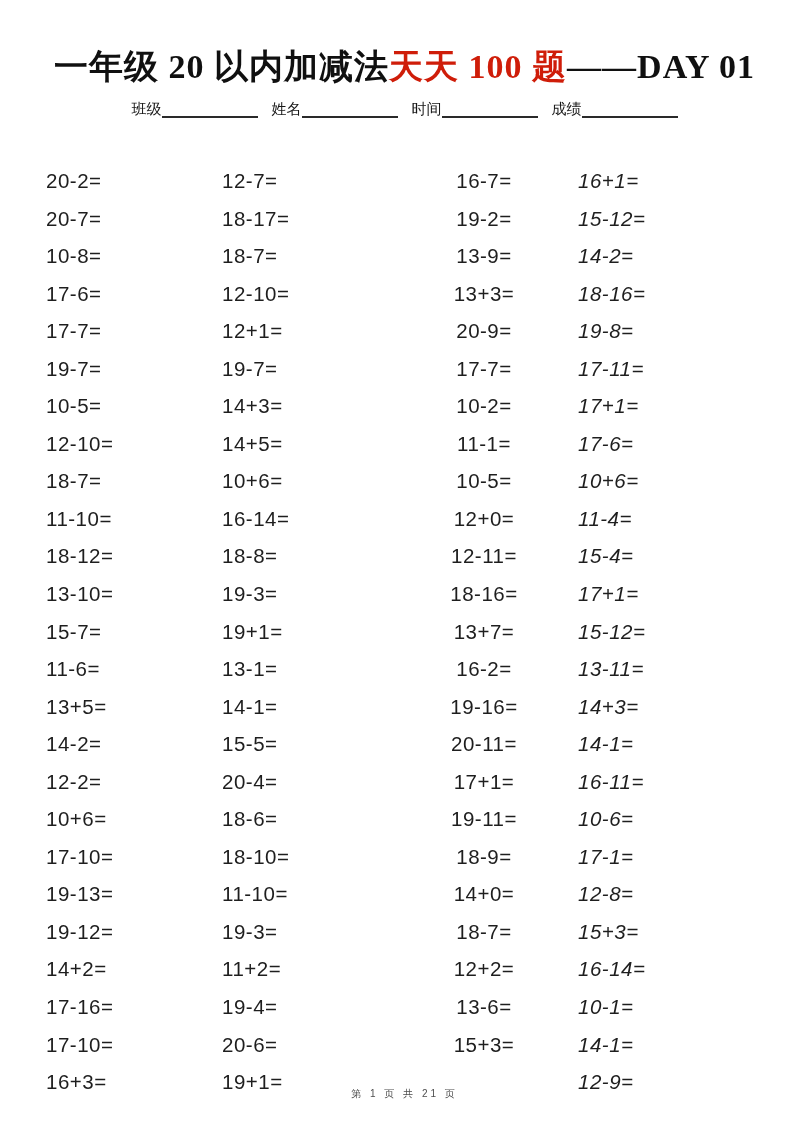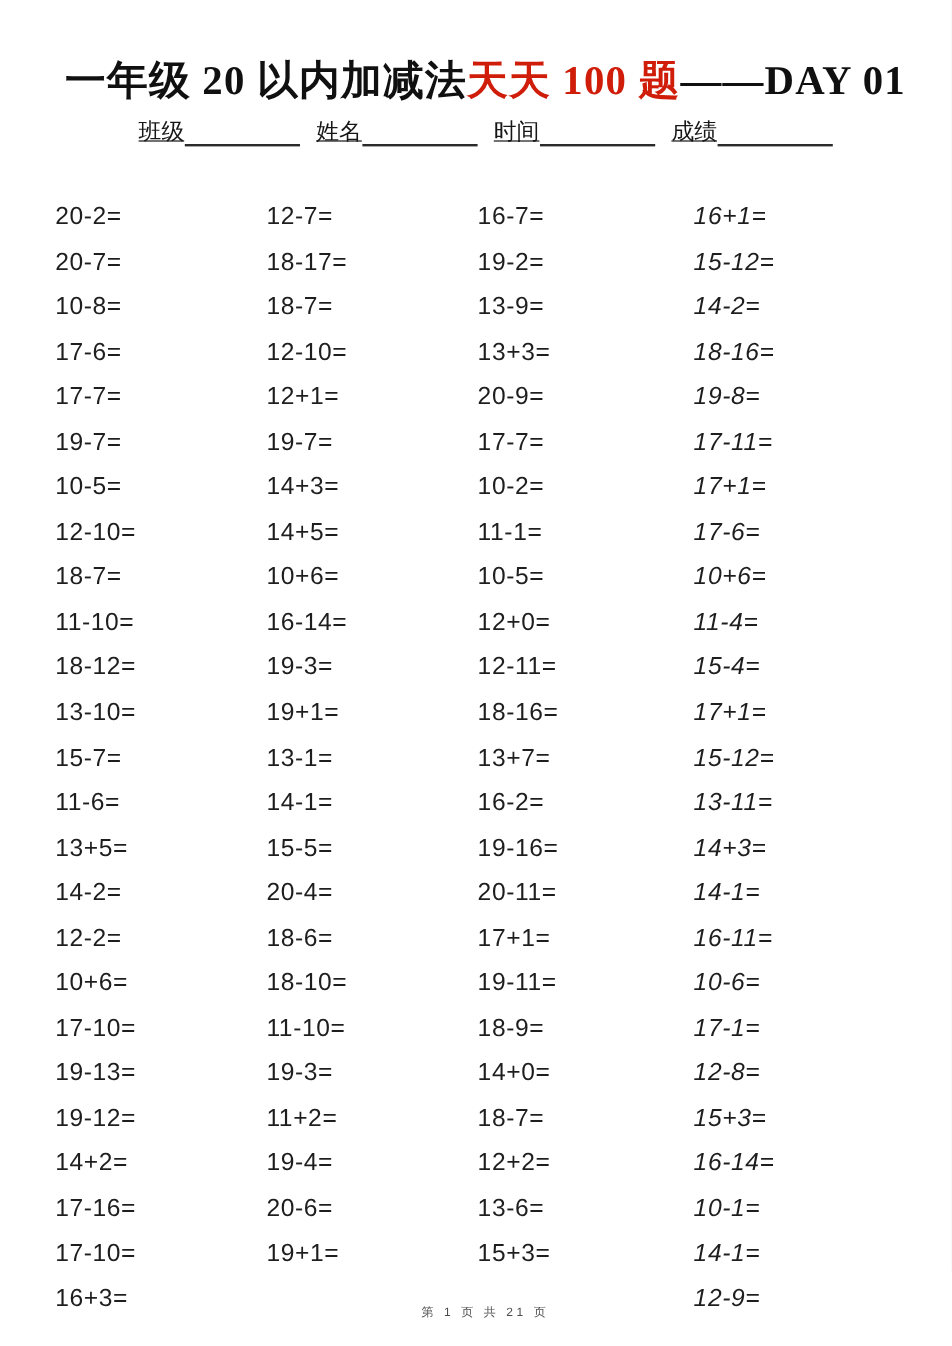--- a/index.html
+++ b/index.html
@@ -32,38 +32,37 @@
     top: 101px;
     left: 0;
     width: 100%;
     display: flex;
     justify-content: center;
     align-items: flex-end;
     gap: 14px;
   }
   .header-field { display: flex; align-items: flex-end; }
   .header-field .label {
-    font-size: 19px;
+    font-size: 15px;
     color: #171717;
     font-weight: 400;
     line-height: 1;
     padding-bottom: 2px;
-    text-decoration: underline;
   }
   .header-field .blank {
     display: inline-block;
     width: 96px;
     height: 15px;
     border-bottom: 2px solid #2a2a2a;
   }
   .problems { position: absolute; top: 0; left: 0; width: 100%; height: 100%; }
   .col { position: absolute; top: 144px; width: 172px; margin-top: 25px; }
   .col.c0 { left: 46px; }
   .col.c1 { left: 222px; }
-  .col.c2 { left: 398px; }
+  .col.c2 { left: 398px; text-align: center; }
   .col.c3 { left: 578px; font-style: italic; }
   .cell {
     height: 37.55px;
     font-size: 20.5px;
     font-weight: 500;
     color: #1e1e1e;
     letter-spacing: 0.5px;
     line-height: 24px;
     white-space: nowrap;
   }
@@ -148,20 +147,21 @@
         <div class="cell">12-7=</div>
         <div class="cell">18-17=</div>
         <div class="cell">18-7=</div>
         <div class="cell">12-10=</div>
         <div class="cell">12+1=</div>
         <div class="cell">19-7=</div>
         <div class="cell">14+3=</div>
         <div class="cell">14+5=</div>
         <div class="cell">10+6=</div>
         <div class="cell">16-14=</div>
+        <div class="cell">18-8=</div>
         <div class="cell">19-3=</div>
         <div class="cell">19+1=</div>
         <div class="cell">13-1=</div>
         <div class="cell">14-1=</div>
         <div class="cell">15-5=</div>
         <div class="cell">20-4=</div>
         <div class="cell">18-6=</div>
         <div class="cell">18-10=</div>
         <div class="cell">11-10=</div>
         <div class="cell">19-3=</div>

